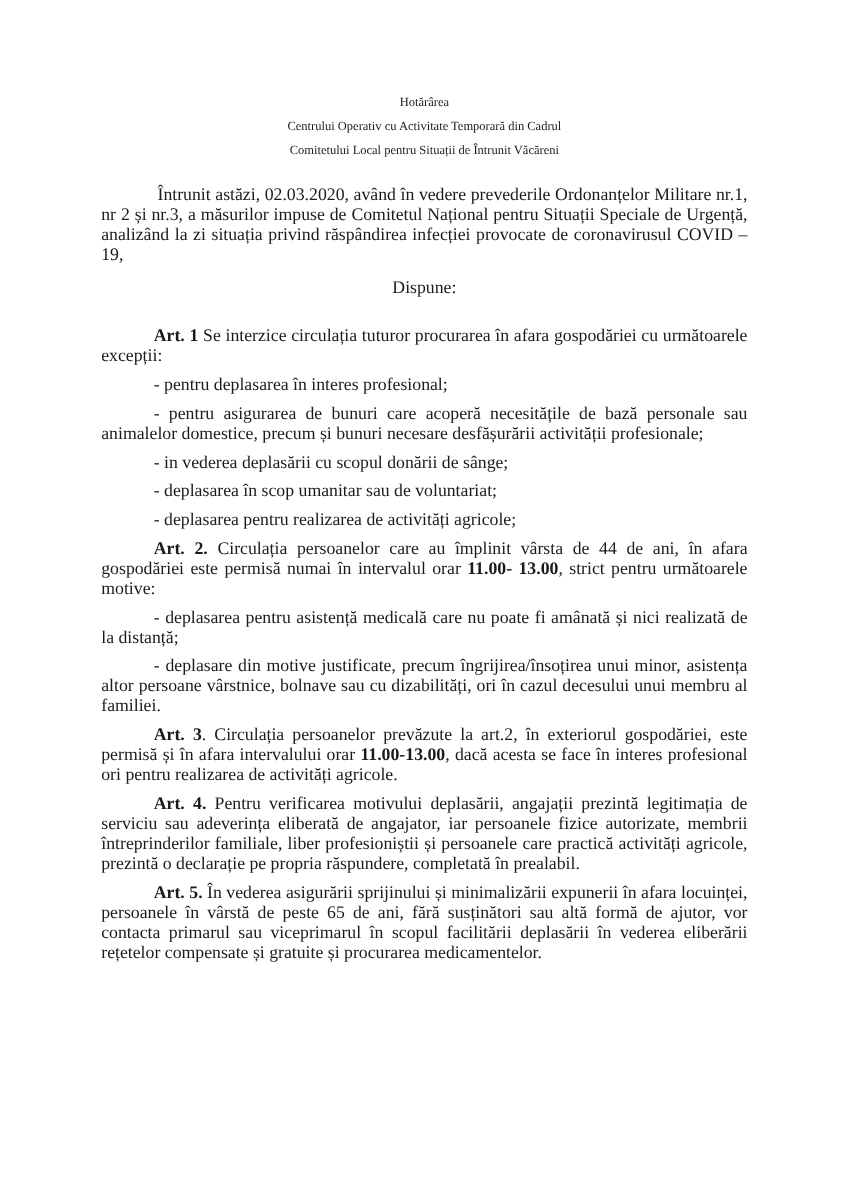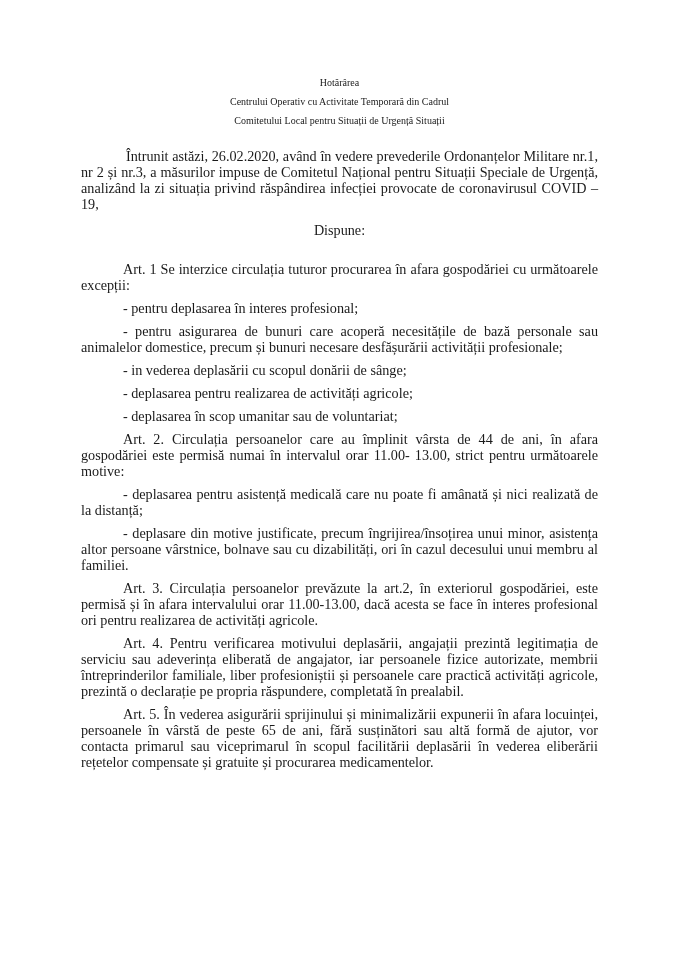--- a/index.html
+++ b/index.html
@@ -59,45 +59,45 @@
       width: 517px;
     }
     p.para {
       margin: 0 0 7px 0;
       text-align: justify;
       text-indent: 42px;
     }
     p.para.tight {
       margin-bottom: 2px;
     }
-    b { font-weight: normal; }
+    b { font-weight: bold; }
   </style>
 </head>
 <body>
 
 <div class="page">
 
   <div class="title-block">
     <span class="title-line">Hotărârea</span>
     <span class="title-line">Centrului Operativ cu Activitate Temporară din Cadrul</span>
-    <span class="title-line">Comitetului Local pentru Situații de Urgență Situații</span>
+    <span class="title-line">Comitetului Local pentru Situații de Întrunit Văcăreni</span>
   </div>
 
-  <p class="intro">Întrunit astăzi, 26.02.2020, având în vedere prevederile Ordonanțelor Militare nr.1, nr 2 și nr.3, a măsurilor impuse de Comitetul Național pentru Situații Speciale de Urgență, analizând la zi situația privind răspândirea infecției provocate de coronavirusul COVID – 19,</p>
+  <p class="intro">Întrunit astăzi, 02.03.2020, având în vedere prevederile Ordonanțelor Militare nr.1, nr 2 și nr.3, a măsurilor impuse de Comitetul Național pentru Situații Speciale de Urgență, analizând la zi situația privind răspândirea infecției provocate de coronavirusul COVID – 19,</p>
 
   <p class="dispune">Dispune:</p>
 
   <div class="body">
 
     <p class="para"><b>Art. 1</b><span> Se interzice circulația tuturor procurarea în afara gospodăriei cu următoarele excepții:</span></p>
     <p class="para">- pentru deplasarea în interes profesional;</p>
     <p class="para">- pentru asigurarea de bunuri care acoperă necesitățile de bază personale sau animalelor domestice, precum și bunuri necesare desfășurării activității profesionale;</p>
     <p class="para">- in vederea deplasării cu scopul donării de sânge;</p>
+    <p class="para">- deplasarea în scop umanitar sau de voluntariat;</p>
     <p class="para">- deplasarea pentru realizarea de activități agricole;</p>
-    <p class="para">- deplasarea în scop umanitar sau de voluntariat;</p>
 
     <p class="para"><b>Art. 2.</b><span> Circulația persoanelor care au împlinit vârsta de 44 de ani, în afara gospodăriei este permisă numai în intervalul orar </span><b>11.00- 13.00</b><span>, strict pentru următoarele motive:</span></p>
     <p class="para">- deplasarea pentru asistență medicală care nu poate fi amânată și nici realizată de la distanță;</p>
     <p class="para">- deplasare din motive justificate, precum îngrijirea/însoțirea unui minor, asistența altor persoane vârstnice, bolnave sau cu dizabilități, ori în cazul decesului unui membru al familiei.</p>
 
     <p class="para"><b>Art. 3</b><span>. Circulația persoanelor prevăzute la art.2, în exteriorul gospodăriei, este permisă și în afara intervalului orar </span><b>11.00-13.00</b><span>, dacă acesta se face în interes profesional ori pentru realizarea de activități agricole.</span></p>
 
     <p class="para"><b>Art. 4.</b><span> Pentru verificarea motivului deplasării, angajații prezintă legitimația de serviciu sau adeverința eliberată de angajator, iar persoanele fizice autorizate, membrii întreprinderilor familiale, liber profesioniștii și persoanele care practică activități agricole, prezintă o declarație pe propria răspundere, completată în prealabil.</span></p>
 
     <p class="para"><b>Art. 5.</b><span> În vederea asigurării sprijinului și minimalizării expunerii în afara locuinței, persoanele în vârstă de peste 65 de ani, fără susținători sau altă formă de ajutor, vor contacta primarul sau viceprimarul în scopul facilitării deplasării în vederea eliberării rețetelor compensate și gratuite și procurarea medicamentelor.</span></p>

